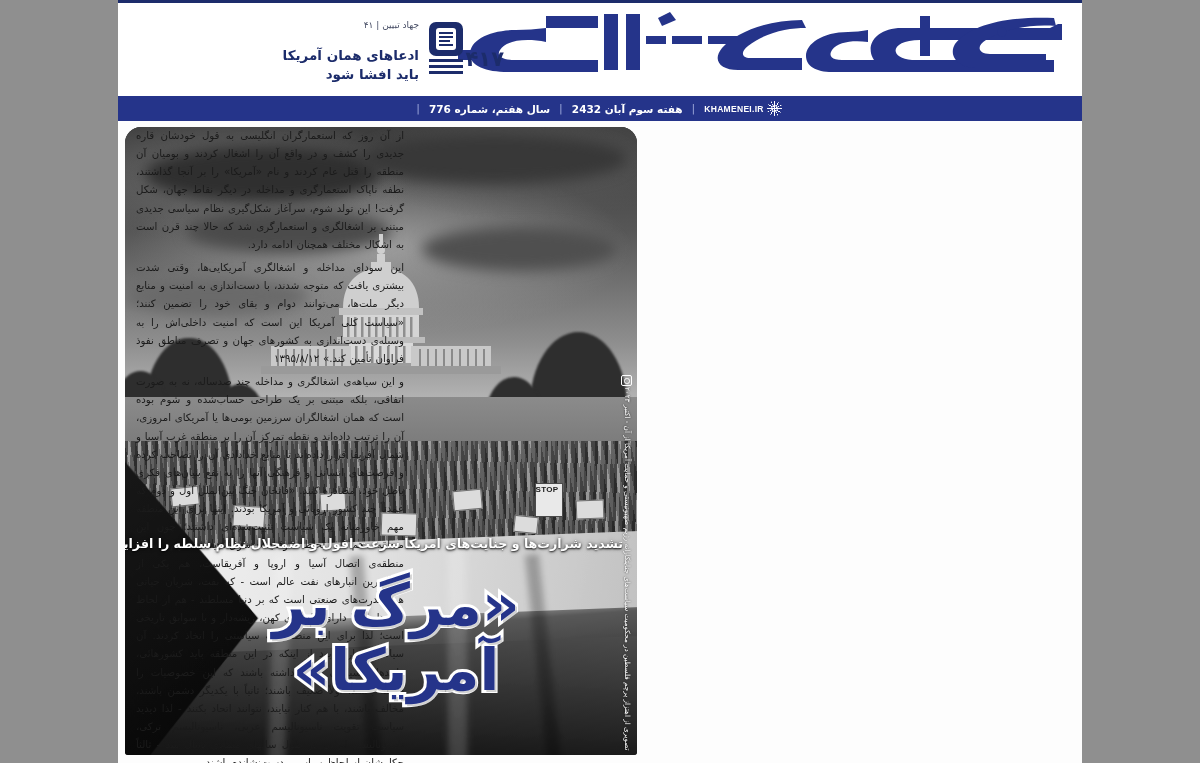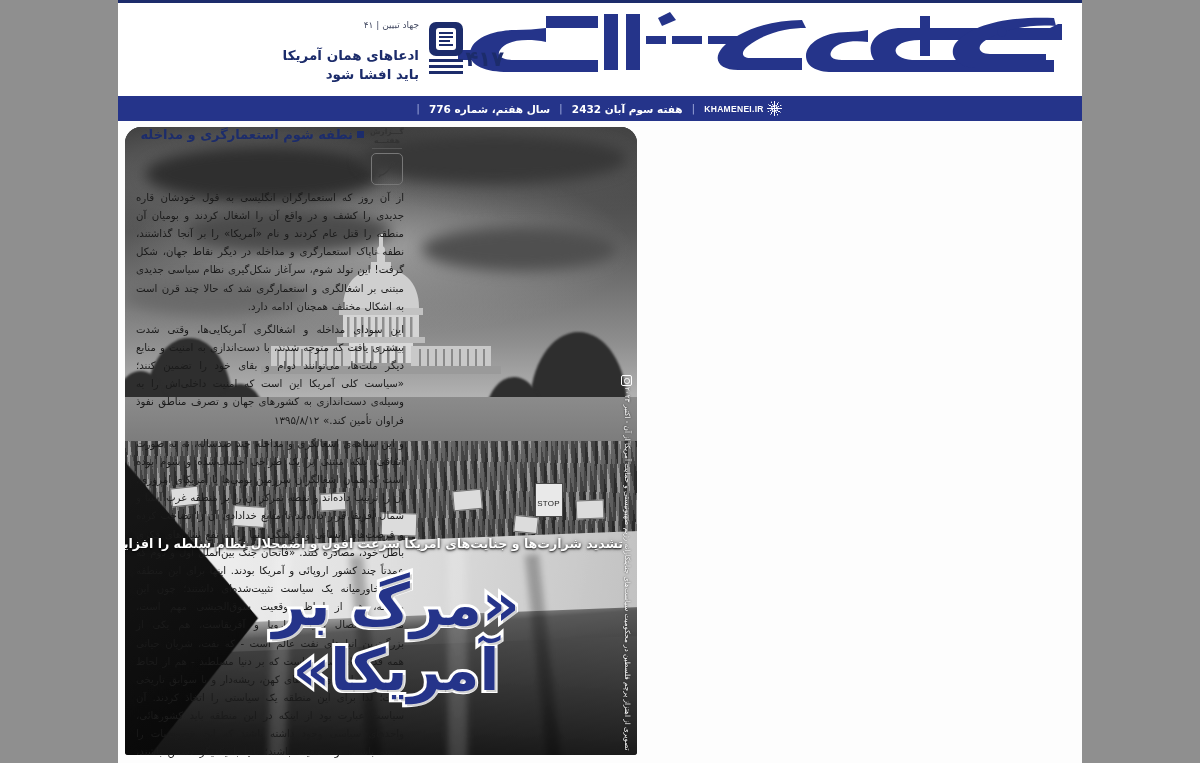--- a/index.html
+++ b/index.html
@@ -356,25 +356,25 @@
     position: absolute;
     background: #dcdcdc;
     border: 1px solid #6d6d6d;
   }
   .stopsign {
     position: absolute;
     width: 28px; height: 34px;
     background: #e9e9e9;
     border: 1px solid #4a4a4a;
     font-size: 8px;
-    font-weight: normal;
+    font-weight: bold;
     color: #202020;
-    text-align: center;
+    text-align: left;
     line-height: 1.05;
-    padding-top: 16px;
+    padding-top: 2px;
     box-sizing: border-box;
     font-family: "Liberation Sans", sans-serif;
     letter-spacing: .3px;
     z-index: 3;
   }
 
   
   .flag {
     position: absolute;
     left: -4%;
@@ -681,37 +681,20 @@
           <div class="photo-credit">
             <div class="cam"></div>
             <div class="vtext">تصویری از اهتزاز پرچم فلسطین در محکومیت سیاست‌های جنایتکارانه رژیم صهیونیستی و حمایت آمریکا از آن - اکتبر ۲۰۲۳</div>
           </div>
 
         </div>
       </div>
 
       <div class="article-col">
 
-        <div class="art-head-row">
-          <div class="report-badge">
-            <div class="rb-line">گـــزارش</div>
-            <div class="rb-line">هفتـــه</div>
-            <div class="rb-rule"></div>
-            <div class="rb-icon">
-              <svg viewBox="0 0 24 24" xmlns="http://www.w3.org/2000/svg" aria-hidden="true">
-                <path d="M3 19 C6 20 9 18 12 15 C15 12 18 8 20 5" fill="none" stroke="#3b3b3b" stroke-width="1.4" stroke-linecap="round"></path>
-                <path d="M19 3 C21 4 21.5 6 20.5 7.5 C19 9.5 16 10 14 9 C15.5 6.5 17 4 19 3 Z" fill="none" stroke="#3b3b3b" stroke-width="1.4" stroke-linejoin="round"></path>
-                <path d="M4 20 L2.5 21.5" fill="none" stroke="#3b3b3b" stroke-width="1.4" stroke-linecap="round"></path>
-              </svg>
-            </div>
-          </div>
-          <div class="art-title-wrap">
-            <div class="art-title">نطفه شوم استعمارگری و مداخله</div>
-          </div>
-        </div>
 
         <div class="art-body">
           <p>از آن روز که استعمارگران انگلیسی به قول خودشان قاره جدیدی را کشف و در واقع آن را اشغال کردند و بومیان آن منطقه را قتل عام کردند و نام «آمریکا» را بر آنجا گذاشتند، نطفه ناپاک استعمارگری و مداخله در دیگر نقاط جهان، شکل گرفت! این تولد شوم، سرآغاز شکل‌گیری نظام سیاسی جدیدی مبتنی بر اشغالگری و استعمارگری شد که حالا چند قرن است به اشکال مختلف همچنان ادامه دارد.</p>
           <p>این سودای مداخله و اشغالگری آمریکایی‌ها، وقتی شدت بیشتری یافت که متوجه شدند، با دست‌اندازی به امنیت و منابع دیگر ملت‌ها، می‌توانند دوام و بقای خود را تضمین کنند؛ «سیاست کلی آمریکا این است که امنیت داخلی‌اش را به وسیله‌ی دست‌اندازی به کشورهای جهان و تصرف مناطق نفوذ فراوان تأمین کند.» ۱۳۹۵/۸/۱۲</p>
           <p>و این سیاهه‌ی اشغالگری و مداخله چند صدساله، نه به صورت اتفاقی، بلکه مبتنی بر یک طراحی حساب‌شده و شوم بوده است که همان اشغالگران سرزمین بومی‌ها یا آمریکای امروزی، آن را ترتیب داده‌اند و نقطه تمرکز آن را بر منطقه غرب آسیا و شمال آفریقا قرار داده‌اند تا منابع خدادادی آن را تصاحب کرده و فرصت‌های انسانی و فرهنگی آنها را به نفع بنیان‌های فکری باطل خود، مصادره کنند. «فاتحان جنگ بین‌الملل اول و دوم که عمدتاً چند کشور اروپائی و آمریکا بودند. اینها برای این منطقه مهم خاورمیانه یک سیاست تثبیت‌شده‌ای داشتند؛ چون این منطقه، هم از لحاظ موقعیت سوق‌الجیشی مهم است، منطقه‌ی اتصال آسیا و اروپا و آفریقاست، هم یکی از بزرگ‌ترین انبارهای نفت عالم است - که نفت، شریان حیاتی همه قدرت‌های صنعتی است که بر دنیا مسلطند - هم از لحاظ ملت‌ها، اینجا دارای ملت‌های کهن، ریشه‌دار و با سوابق تاریخی است؛ لذا برای این منطقه یک سیاستی را اتخاذ کردند. آن سیاست عبارت بود از اینکه در این منطقه باید کشورهائی، واحدهای سیاسی وجود داشته باشند که این خصوصیات را داشته باشند: اولاً ضعیف باشند؛ ثانیاً با یکدیگر دشمن باشند، مخالف باشند، با هم کنار نیایند، نتوانند اتحاد بکنند - لذا دیدید سیاست تقویت ناسیونالیسم عربی، ناسیونالیسم ترکی، ناسیونالیسم ایرانی در طول سالهای متمادی دنبال شد - ثالثاً حکامشان از لحاظ سیاسی، دست‌نشانده باشند.</p>
         </div>
 
       </div>
 
     </div>

